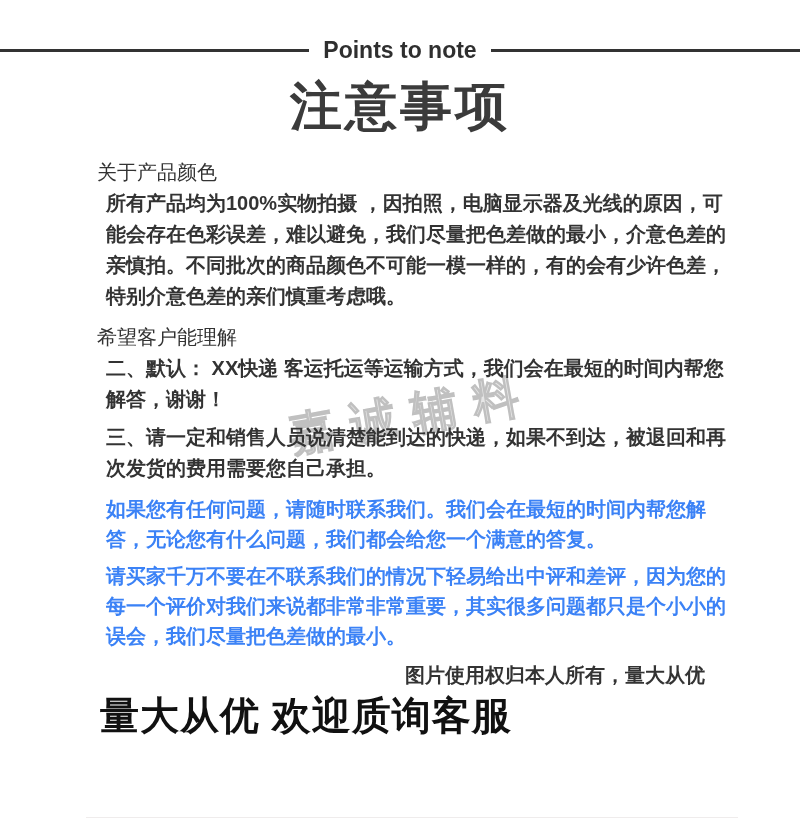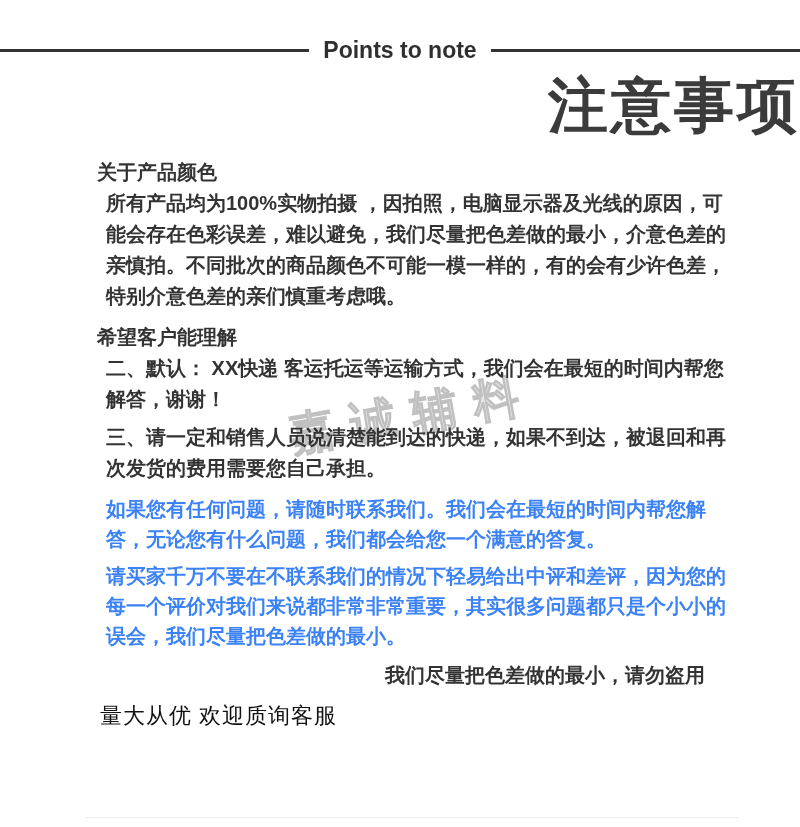--- a/index.html
+++ b/index.html
@@ -31,22 +31,22 @@
     margin: 6px 14px;
     font-size: 23px;
     font-weight: bold;
     color: #2f2f2f;
     white-space: nowrap;
   }
 
   
   .page-title {
     margin: 2px 0 0 0;
-    text-align: right;
-    font-size: 60px;
+    text-align: center;
+    font-size: 52px;
     line-height: 68px;
     font-weight: bold;
     letter-spacing: 3px;
     color: #3b3b3b;
   }
 
   
   .watermark {
     position: absolute;
     left: 288px;
@@ -70,21 +70,21 @@
     margin: 17px 0 0 97px;
     color: #333333;
     font-size: 20px;
     font-weight: bold;
     line-height: 31px;
     text-align: left;
   }
   .section-heading {
     margin: 0;
     font-size: 20px;
-    font-weight: bold;
+    font-weight: normal;
     line-height: 31px;
   }
   .content p {
     margin: 0 0 7px 9px;
   }
   .section {
     margin-bottom: 10px;
   }
   .notice {
     color: #3b82f6;
@@ -95,23 +95,23 @@
     text-align: right;
     padding-right: 32px;
     line-height: 28px;
   }
 
   
   .footer-slogan {
     position: relative;
     z-index: 1;
     margin: 0 0 0 100px;
-    font-size: 22px;
+    font-size: 39px;
     line-height: 40px;
-    font-weight: normal;
+    font-weight: bold;
     color: #111111;
     letter-spacing: 1px;
   }
 
   
   .bottom-rule {
     position: absolute;
     left: 86px;
     right: 62px;
     bottom: 9px;
@@ -145,21 +145,21 @@
       <h3 class="section-heading">希望客户能理解</h3>
       <p>二、默认： XX快递 客运托运等运输方式，我们会在最短的时间内帮您解答，谢谢！</p>
       <p>三、请一定和销售人员说清楚能到达的快递，如果不到达，被退回和再次发货的费用需要您自己承担。</p>
     </div>
 
     <div class="section">
       <p class="notice">如果您有任何问题，请随时联系我们。我们会在最短的时间内帮您解答，无论您有什么问题，我们都会给您一个满意的答复。</p>
       <p class="notice">请买家千万不要在不联系我们的情况下轻易给出中评和差评，因为您的每一个评价对我们来说都非常非常重要，其实很多问题都只是个小小的误会，我们尽量把色差做的最小。</p>
     </div>
 
-    <p class="copyright-note">我们尽量把色差做的最小，请勿盗用</p>
+    <p class="copyright-note">图片使用权归本人所有，量大从优</p>
 
   </div>
 
   <div class="footer-slogan">量大从优 欢迎质询客服</div>
 
   <div class="bottom-rule"></div>
 
 </div>
 
 </body></html>

